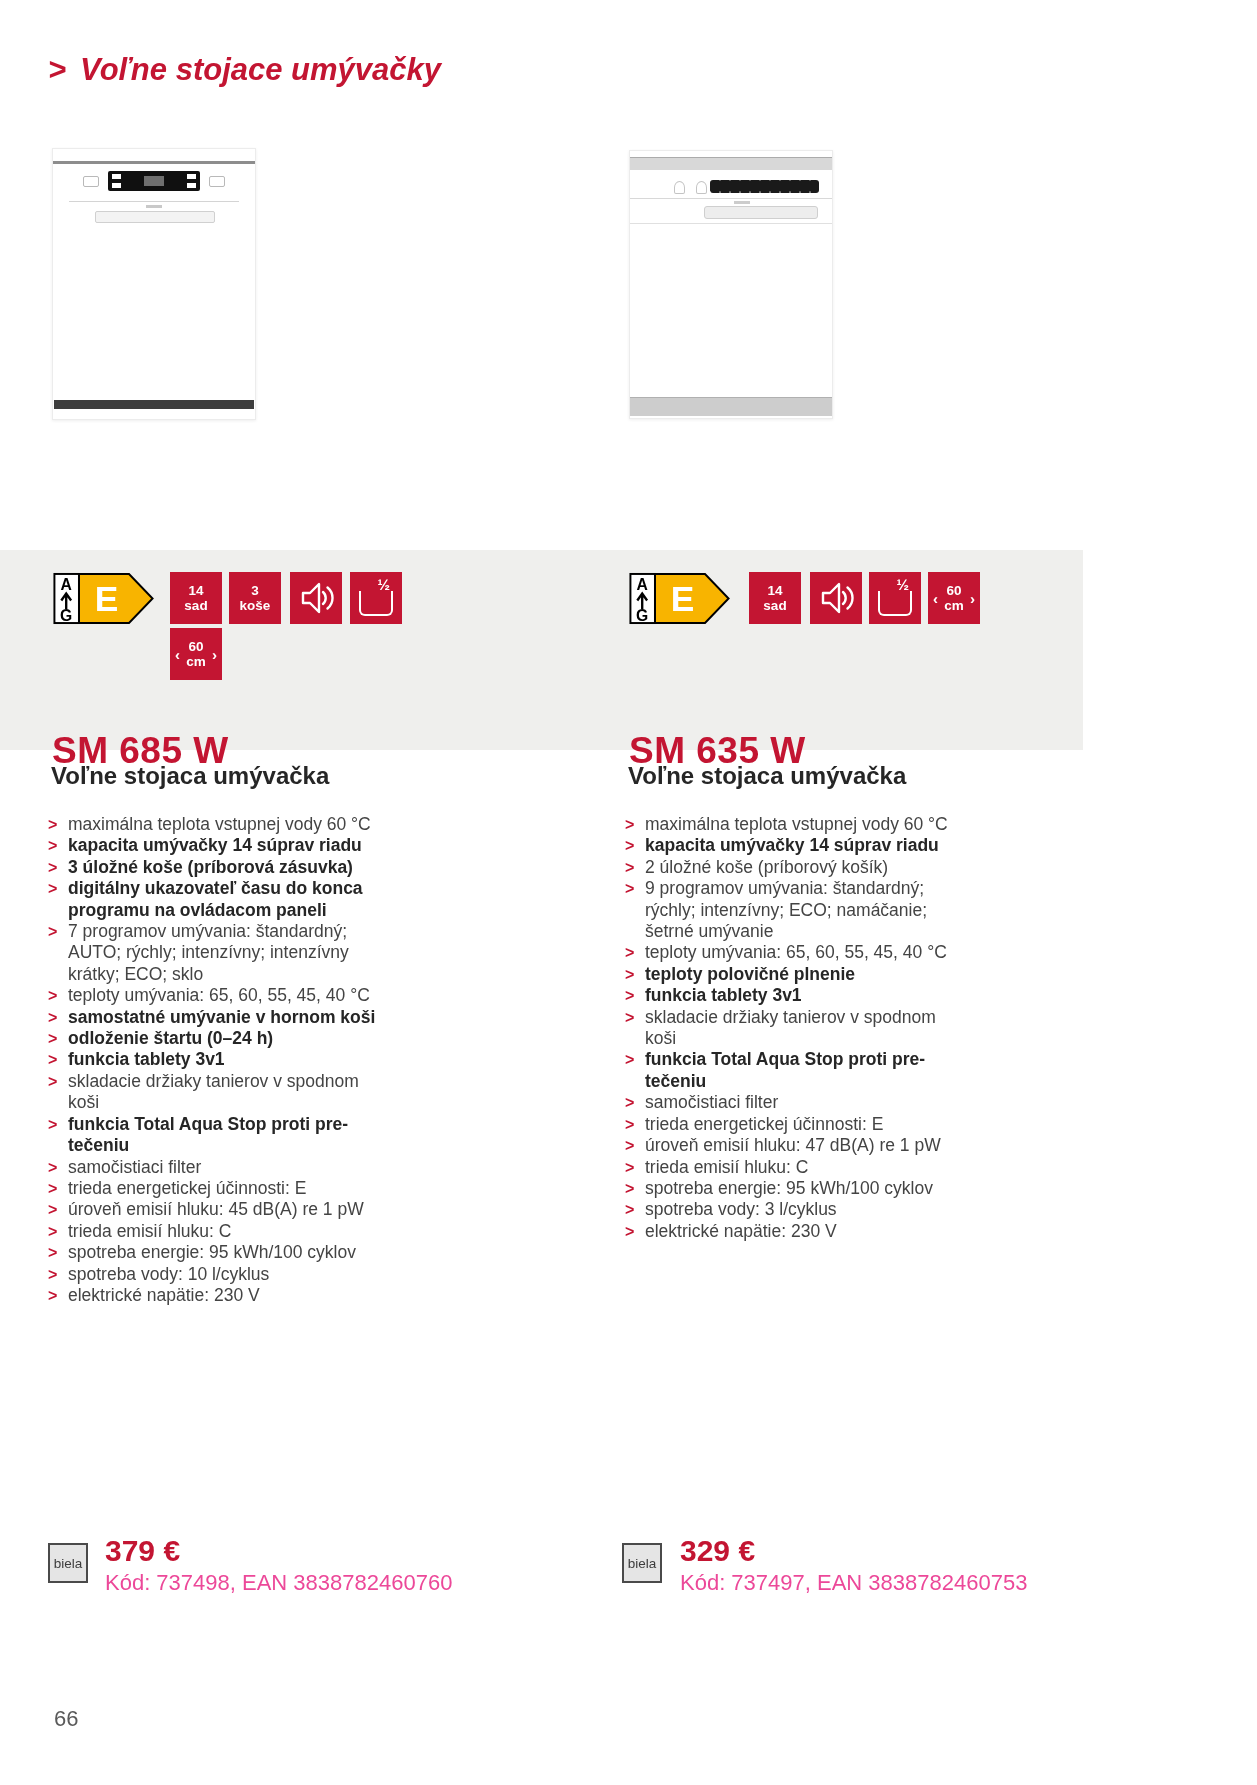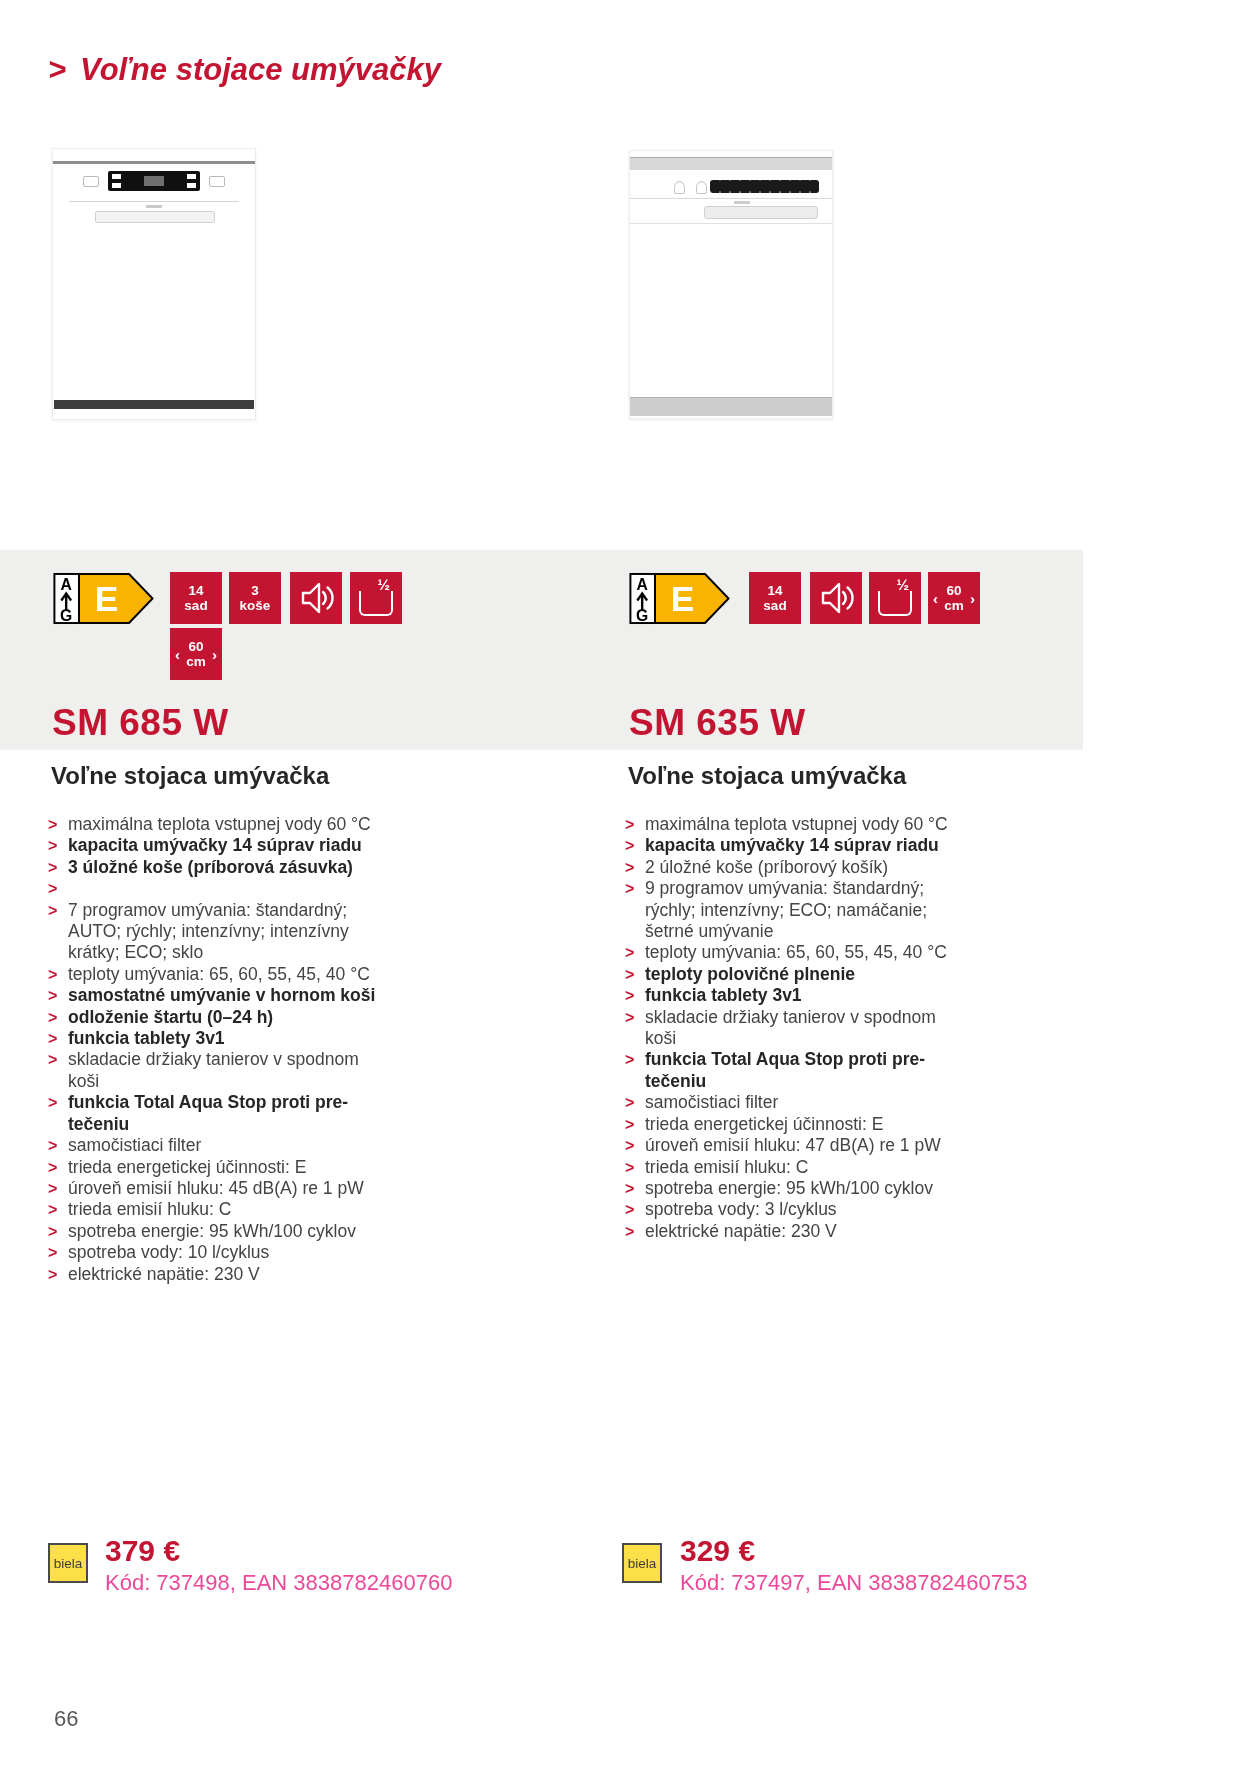--- a/index.html
+++ b/index.html
@@ -68,35 +68,35 @@
   .pos-b12{left:290px;top:572px;} .pos-b13{left:350px;top:572px;}
   .pos-b14{left:170px;top:628px;}
   .pos-b20{left:749px;top:572px;} .pos-b21{left:810px;top:572px;}
   .pos-b22{left:869px;top:572px;} .pos-b23{left:928px;top:572px;}
   .halfbox{position:relative;width:30px;height:23px;border:2px solid #fff;border-top:none;border-radius:0 0 6px 6px;margin-top:11px;}
   .halfnum{position:absolute;top:-14px;right:1px;font-size:15px;font-weight:bold;}
   .warr{position:absolute;top:50%;transform:translateY(-50%);font-size:15px;font-weight:bold;}
   .warr.l{left:5px;} .warr.r{right:5px;}
 
   
-  .ptitle{position:absolute;font-size:37px;font-weight:bold;color:var(--red);letter-spacing:.5px;}
+  .ptitle{position:absolute;font-size:37px;font-weight:bold;color:var(--red);letter-spacing:.5px;margin-top:28px;}
   #t1{left:52px;top:702px;} #t2{left:629px;top:702px;}
   .psub{position:absolute;font-size:24px;font-weight:bold;color:var(--ink);}
   #s1{left:51px;top:762px;} #s2{left:628px;top:762px;}
 
   .flist{position:absolute;width:460px;list-style:none;margin:0;padding:0;
          font-size:17.5px;line-height:21.4px;color:var(--txt);}
   #f1{left:48px;top:814px;} #f2{left:625px;top:814px;}
   .flist li{display:flex;align-items:flex-start;}
   .chev{color:var(--red);font-weight:bold;font-size:16px;flex:0 0 20px;line-height:21.4px;}
   .ftext{white-space:pre-line;}
   .ftext.b{font-weight:bold;color:var(--ink);}
 
   
-  .colorbox{position:absolute;width:36px;height:36px;border:2px solid #4a4a4a;background:#fde047;
+  .colorbox{position:absolute;width:36px;height:36px;border:2px solid #4a4a4a;background:#e5e5e5;
             display:flex;align-items:center;justify-content:center;font-size:13.5px;color:#3d3d3d;}
   #c1{left:48px;top:1543px;} #c2{left:622px;top:1543px;}
   .price{position:absolute;font-size:30px;font-weight:bold;color:var(--red);}
   #p1{left:105px;top:1534px;} #p2{left:680px;top:1534px;}
   .codeline{position:absolute;font-size:22px;color:#ec4899;}
   #k1{left:105px;top:1570px;} #k2{left:680px;top:1570px;}
 
   .pagenum{position:absolute;left:54px;top:1706px;font-size:22px;color:#5a5a5a;}
 </style>
 </head>
@@ -221,20 +221,22 @@
       <li>
         <span class="chev">&gt;</span>
         <span class="ftext b">kapacita umývačky 14 súprav riadu</span>
       </li>
       <li>
         <span class="chev">&gt;</span>
         <span class="ftext b">3 úložné koše (príborová zásuvka)</span>
       </li>
       <li>
         <span class="chev">&gt;</span>
+        <span class="ftext b">digitálny ukazovateľ času do konca
+programu na ovládacom paneli</span>
       </li>
       <li>
         <span class="chev">&gt;</span>
         <span class="ftext">7 programov umývania: štandardný;
 AUTO; rýchly; intenzívny; intenzívny
 krátky; ECO; sklo</span>
       </li>
       <li>
         <span class="chev">&gt;</span>
         <span class="ftext">teploty umývania: 65, 60, 55, 45, 40 °C</span>

